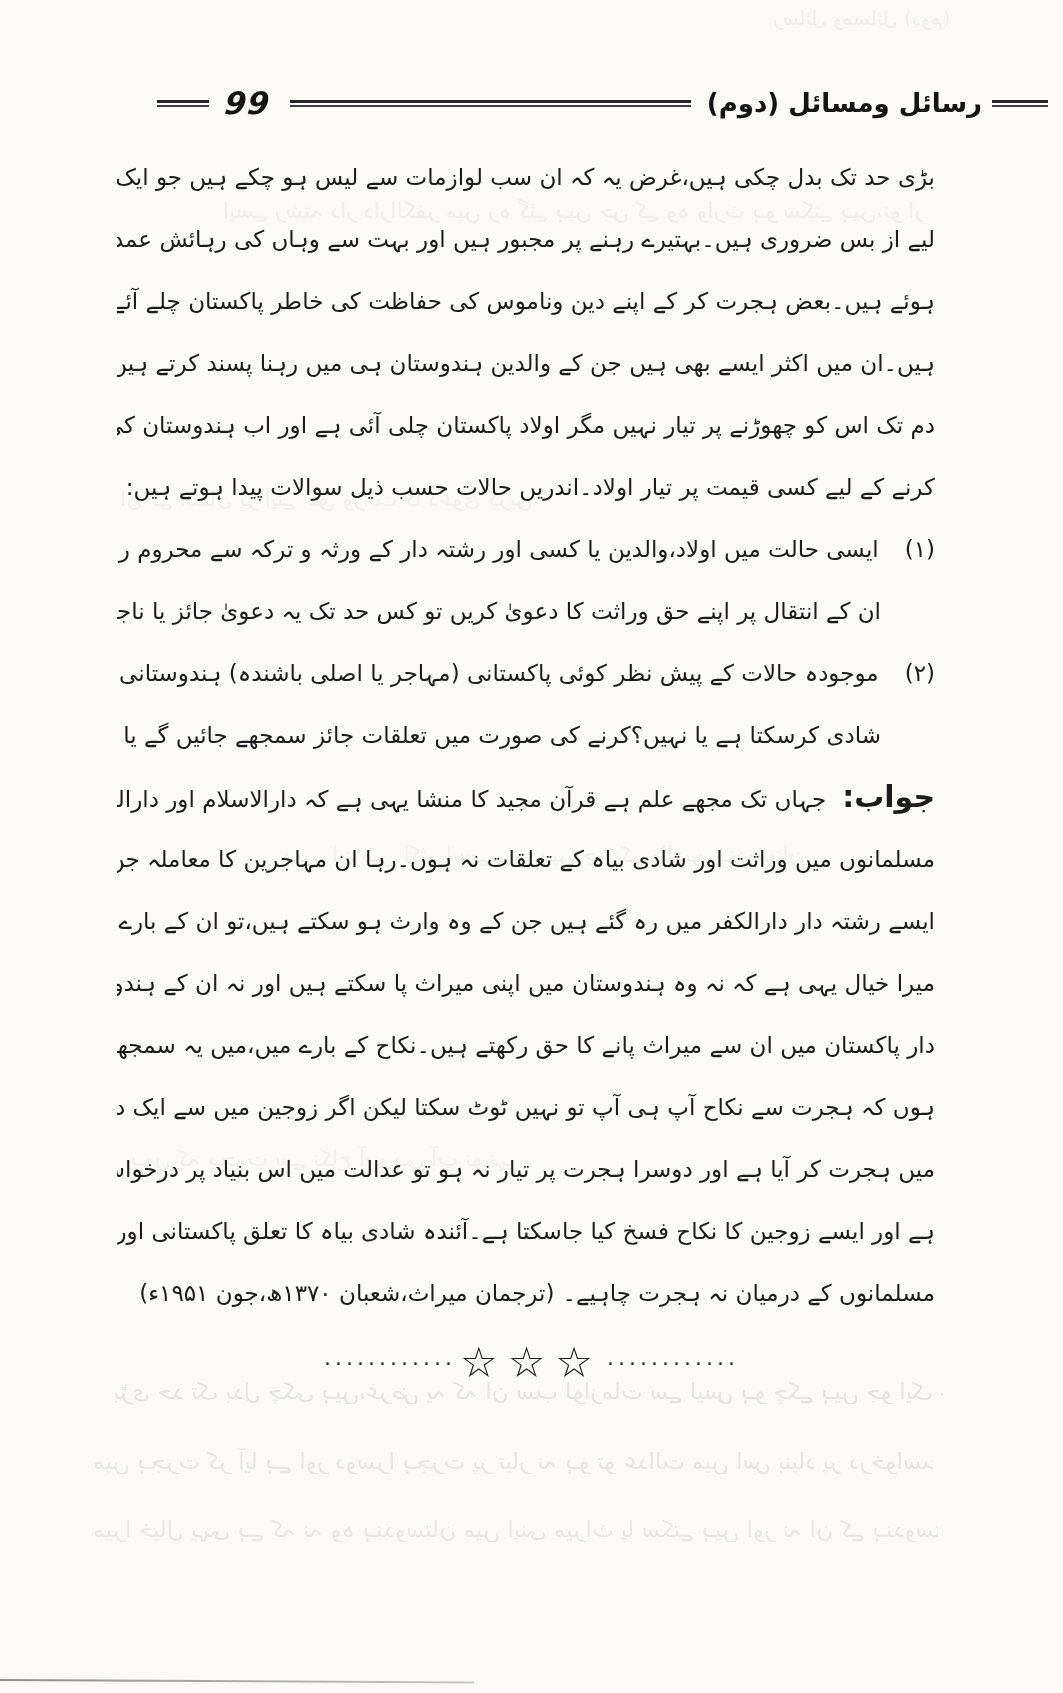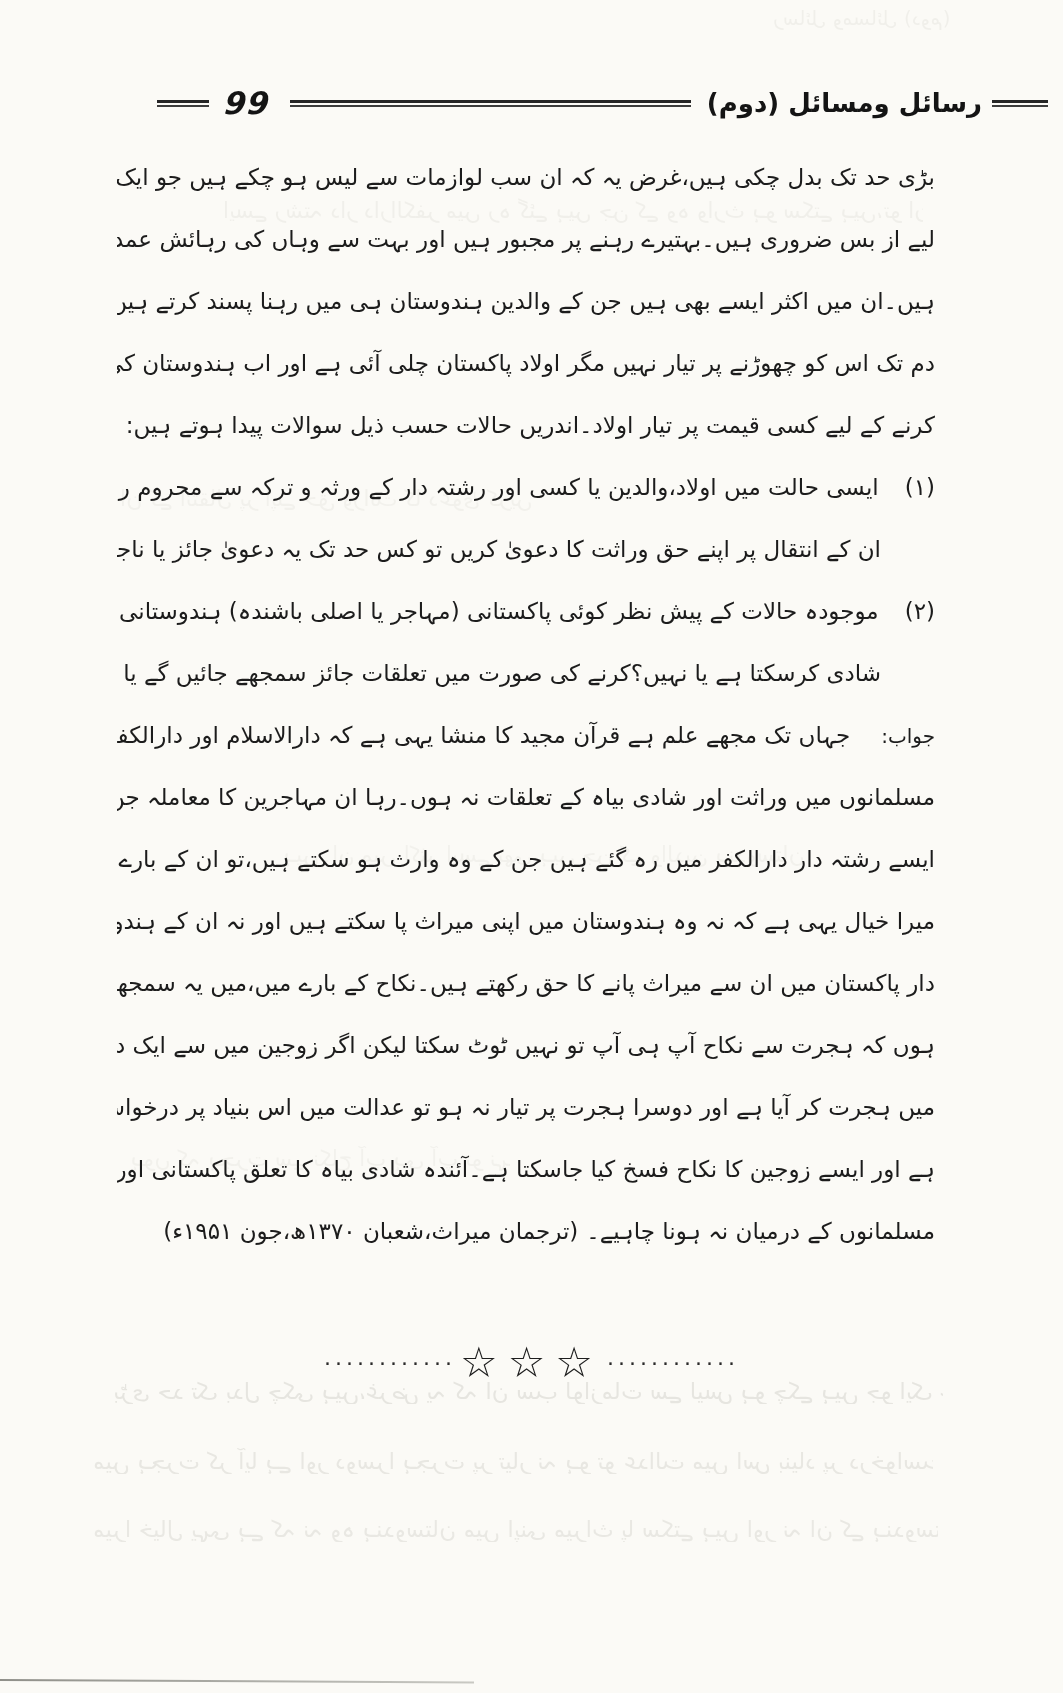--- a/index.html
+++ b/index.html
@@ -30,21 +30,21 @@
   .textblock{
     position:absolute;top:146px;right:128px;width:818px;
     direction:rtl;font-size:23px;color:#1c1c1c;
   }
   .line{
     height:62px;line-height:62px;white-space:nowrap;overflow:hidden;
     text-align:right;
   }
   .qmarker{margin-left:26px;letter-spacing:2px;}
   .qcont{padding-right:54px;}
-  .jawab{font-weight:400;font-size:20px;margin-left:31px;}
+  .jawab{font-weight:700;font-size:30px;margin-left:16px;}
   .cite{margin-right:8px;}
   
   .star-footer{
     position:absolute;top:1338px;left:0;width:100%;
     text-align:center;color:#1d1d1d;
   }
   .dots{font-size:22px;letter-spacing:4px;vertical-align:10px;color:#2a2a2a;}
   .stars{font-size:42px;letter-spacing:10px;vertical-align:-2px;padding:0 4px;color:#1d1d1d;}
   
   .ghost{
@@ -79,20 +79,21 @@
     <div class="book-title" dir="rtl">رسائل ومسائل (دوم)</div>
     <div class="rule rule-right"></div>
   </div>
 
   <div class="textblock">
 
     <div>
 
     <div class="line">بڑی حد تک بدل چکی ہیں،غرض یہ کہ ان سب لوازمات سے لیس ہو چکے ہیں جو ایک غلام قوم کے</div>
         <div class="line">لیے از بس ضروری ہیں۔بہتیرے رہنے پر مجبور ہیں اور بہت سے وہاں کی رہائش عمداً قبول کیے</div>
+        <div class="line">ہوئے ہیں۔بعض ہجرت کر کے اپنے دین وناموس کی حفاظت کی خاطر پاکستان چلے آئے</div>
         <div class="line">ہیں۔ان میں اکثر ایسے بھی ہیں جن کے والدین ہندوستان ہی میں رہنا پسند کرتے ہیں اور مرتے</div>
         <div class="line">دم تک اس کو چھوڑنے پر تیار نہیں مگر اولاد پاکستان چلی آئی ہے اور اب ہندوستان کی سکونت اختیار</div>
         <div class="line">کرنے کے لیے کسی قیمت پر تیار اولاد۔اندریں حالات حسب ذیل سوالات پیدا ہوتے ہیں:</div>
       </div>
 
     <div>
       <div class="line">
         <span class="qmarker">(۱)</span><span>ایسی حالت میں اولاد،والدین یا کسی اور رشتہ دار کے ورثہ و ترکہ سے محروم رہے گی؟اگر وہ</span>
       </div>
       <div class="line qcont">ان کے انتقال پر اپنے حق وراثت کا دعویٰ کریں تو کس حد تک یہ دعویٰ جائز یا ناجائز ہوگا؟</div>
@@ -110,21 +111,21 @@
         <b class="jawab">جواب:</b><span>جہاں تک مجھے علم ہے قرآن مجید کا منشا یہی ہے کہ دارالاسلام اور دارالکفر کے</span>
       </div>
       <div class="line">مسلمانوں میں وراثت اور شادی بیاہ کے تعلقات نہ ہوں۔رہا ان مہاجرین کا معاملہ جن کے</div>
       <div class="line">ایسے رشتہ دار دارالکفر میں رہ گئے ہیں جن کے وہ وارث ہو سکتے ہیں،تو ان کے بارے میں بھی</div>
       <div class="line">میرا خیال یہی ہے کہ نہ وہ ہندوستان میں اپنی میراث پا سکتے ہیں اور نہ ان کے ہندوستانی رشتہ</div>
       <div class="line">دار پاکستان میں ان سے میراث پانے کا حق رکھتے ہیں۔نکاح کے بارے میں،میں یہ سمجھتا</div>
       <div class="line">ہوں کہ ہجرت سے نکاح آپ ہی آپ تو نہیں ٹوٹ سکتا لیکن اگر زوجین میں سے ایک دارالاسلام</div>
       <div class="line">میں ہجرت کر آیا ہے اور دوسرا ہجرت پر تیار نہ ہو تو عدالت میں اس بنیاد پر درخواست دی جاسکتی</div>
       <div class="line">ہے اور ایسے زوجین کا نکاح فسخ کیا جاسکتا ہے۔آئندہ شادی بیاہ کا تعلق پاکستانی اور ہندوستانی</div>
       <div class="line">
-        <span>مسلمانوں کے درمیان نہ ہونا چاہیے۔</span><span class="cite">(ترجمان میراث،شعبان ۱۳۷۰ھ،جون ۱۹۵۱ء)</span>
+        <span>مسلمانوں کے درمیان نہ ہجرت چاہیے۔</span><span class="cite">(ترجمان میراث،شعبان ۱۳۷۰ھ،جون ۱۹۵۱ء)</span>
       </div>
     </div>
 
   </div>
 
   <div class="star-footer">
     <span class="dots">............</span><span class="stars">☆☆☆</span><span class="dots">............</span>
   </div>
 
   <div class="ghost g-corner">رسائل ومسائل (دوم)</div>

